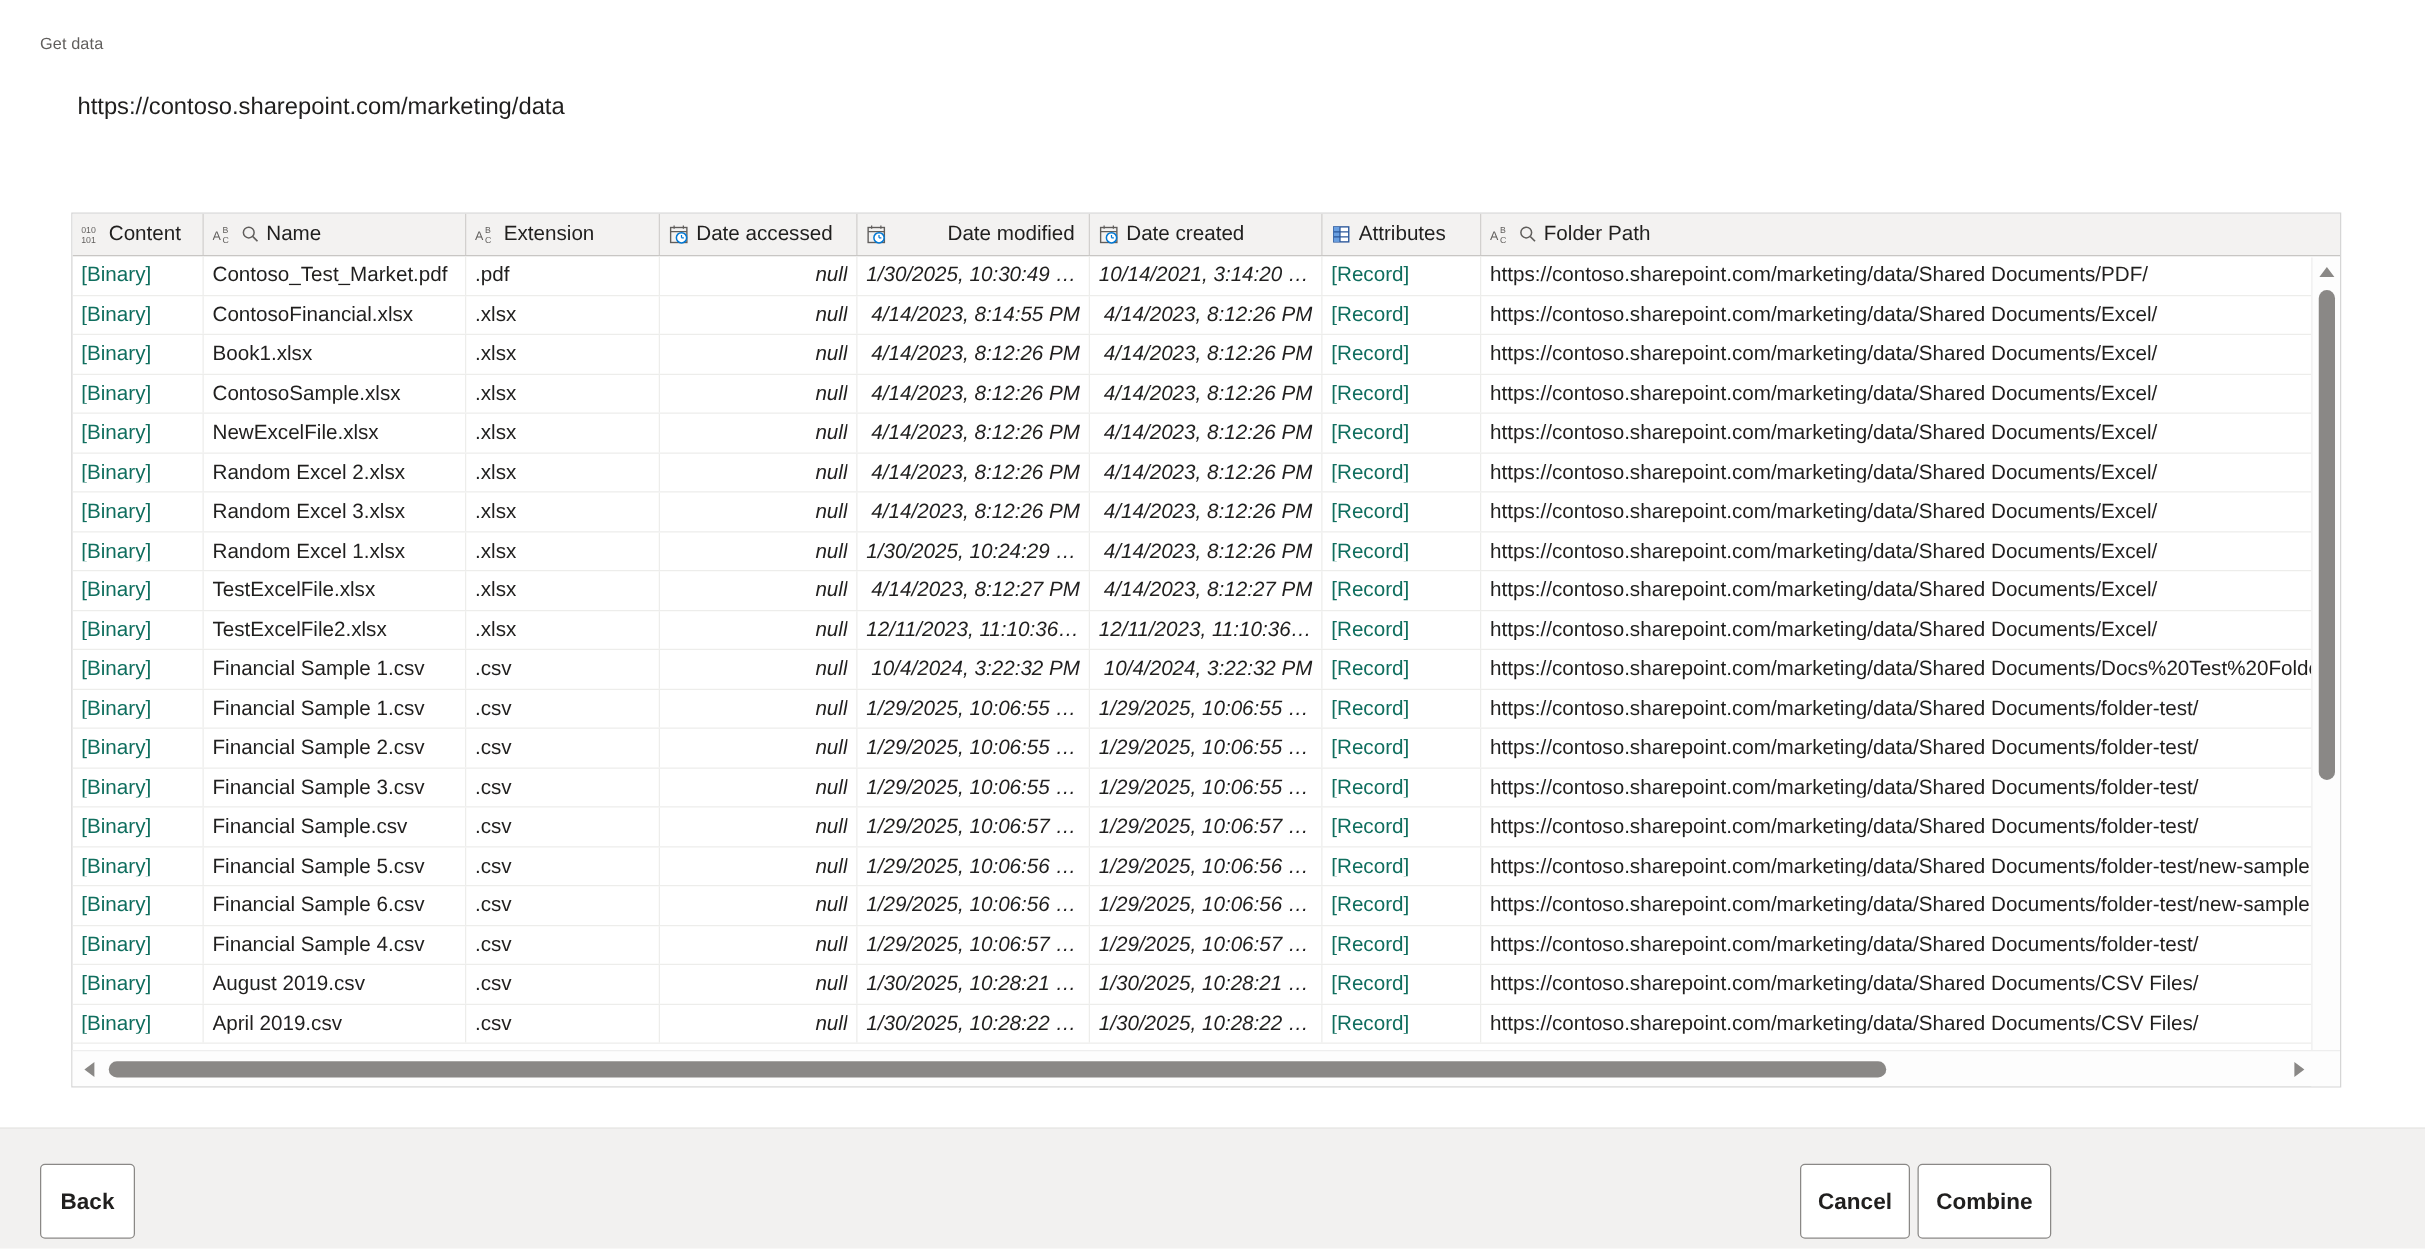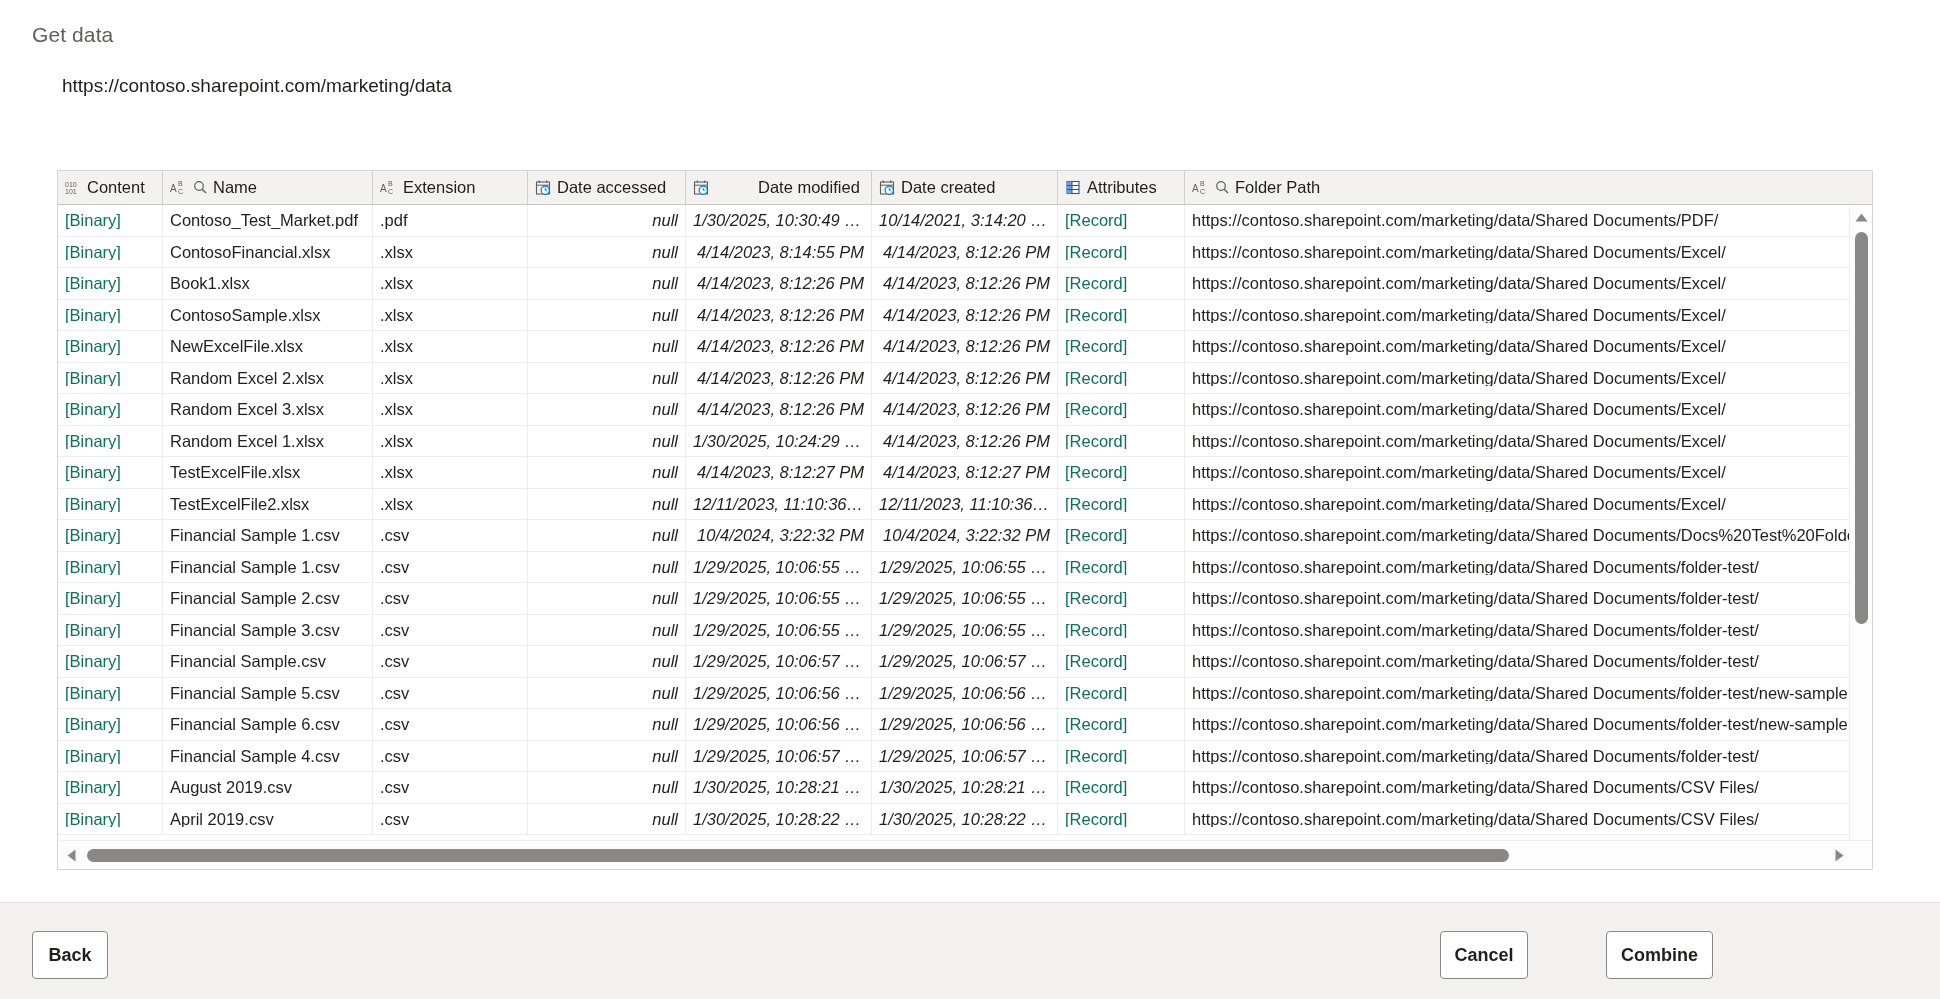--- a/index.html
+++ b/index.html
@@ -12,21 +12,21 @@
   }
   #app {
     position: relative;
     width: 1940px; height: 999px;
     background: #ffffff;
   }
 
   
   .hdr { padding: 22px 0 0 32px; }
   .eyebrow {
-    font-size: 21px;
+    font-size: 13px;
     color: #605e5c;
     line-height: 26px;
     letter-spacing: .1px;
   }
   .page-title {
     font-size: 31px;
     font-weight: 600;
     color: #201f1e;
     line-height: 42px;
     margin-top: 6px;
@@ -162,35 +162,35 @@
   
   .footer {
     position: absolute;
     left: 0; bottom: 0;
     width: 1940px; height: 97px;
     background: #f2f1f0;
     border-top: 1px solid #e6e5e4;
   }
   .btn {
     position: absolute;
-    top: 28px; height: 48px;
+    top: 28px; height: 60px;
     border: 1px solid #8a8886;
     border-radius: 4px;
     background: #ffffff;
     color: #201f1e;
     font-family: "Liberation Sans", sans-serif;
     font-size: 18px;
     font-weight: 600;
     cursor: pointer;
     display: flex; align-items: center; justify-content: center;
     padding: 0 2px;
   }
   .btn-back    { left: 32px;   width: 76px; }
   .btn-cancel  { left: 1440px; width: 88px; }
-  .btn-combine { left: 1606px; width: 107px; }
+  .btn-combine { left: 1534px; width: 107px; }
   .btn-primary {
     left: 1710px; width: 196px;
     background: #0f6e5e;
     border-color: #0f6e5e;
     color: #ffffff;
   }
 </style>
 </head>
 <body>
 

